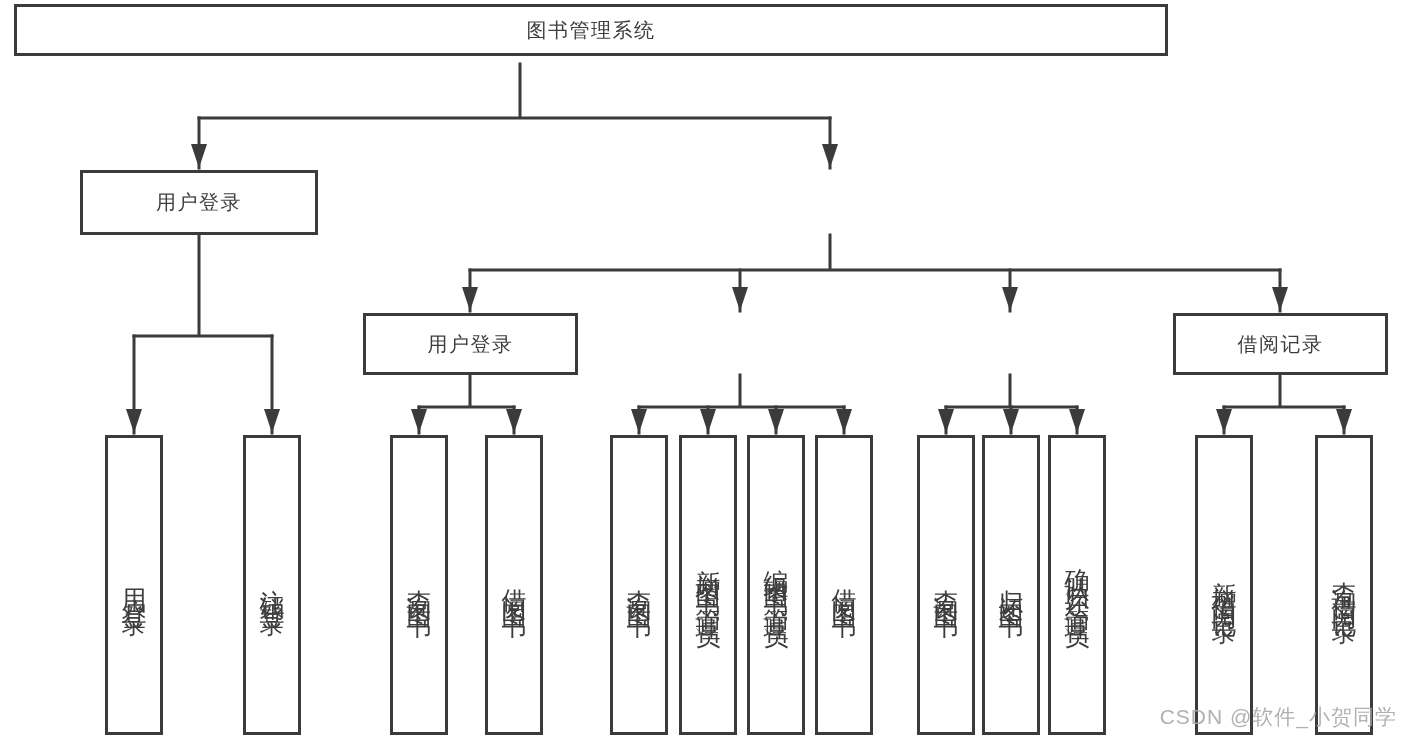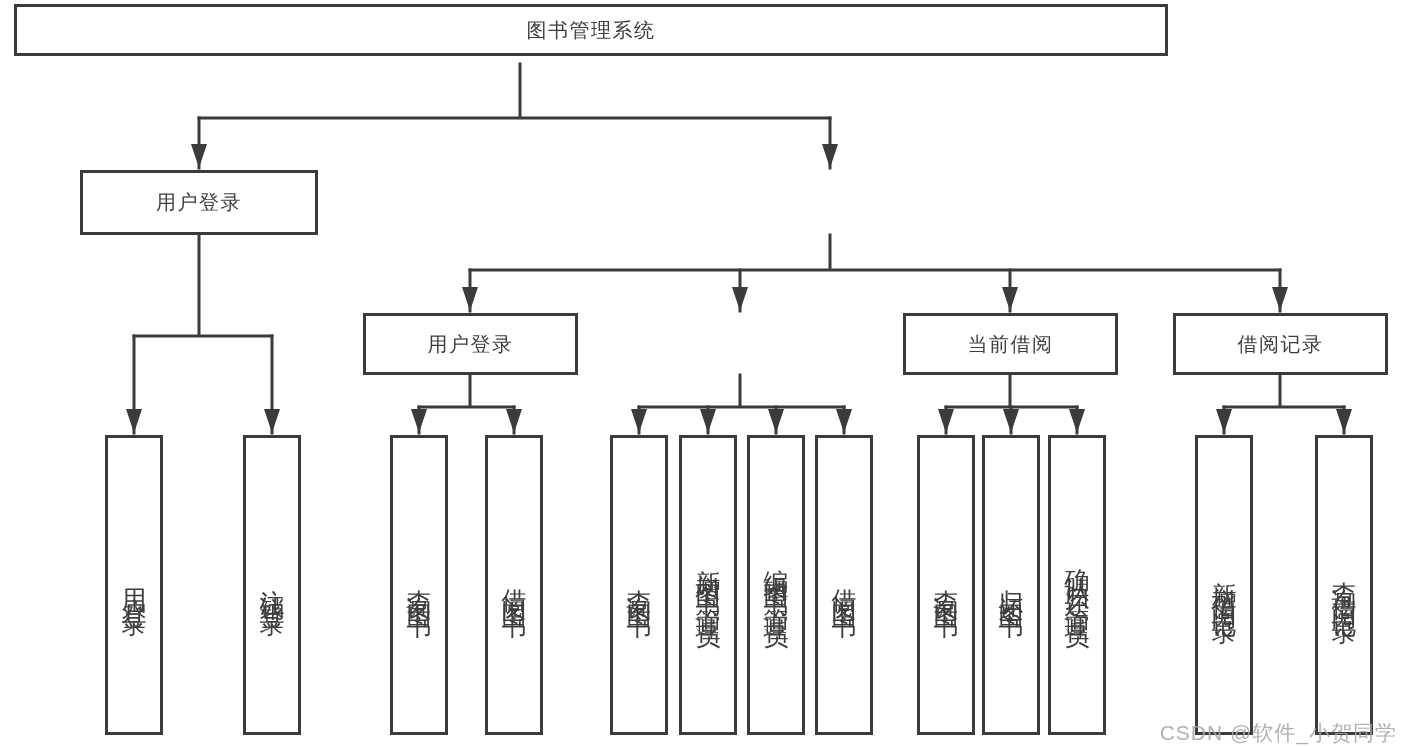--- a/index.html
+++ b/index.html
@@ -48,21 +48,21 @@
     writing-mode: vertical-rl;
     text-orientation: mixed;
     font-size: 25px;
     letter-spacing: 8px;
     line-height: 1;
     white-space: nowrap;
   }
   .watermark {
     position: absolute;
     right: 8px;
-    bottom: 0;
+    bottom: 16px;
     font-size: 21px;
     color: rgba(168, 168, 168, 0.9);
     letter-spacing: 1px;
     z-index: 3;
     white-space: nowrap;
   }
 </style>
 </head>
 <body>
 
@@ -113,23 +113,20 @@
     <span>图书管理系统</span>
   </div>
 
   <div class="box h" style="left:80px;top:170px;width:238px;height:65px">
     <span>用户登录</span>
   </div>
 
   <div class="box h" style="left:363px;top:313px;width:215px;height:62px">
     <span>用户登录</span>
   </div>
-  <div class="box h" style="left:903px;top:313px;width:215px;height:62px">
-    <span>当前借阅</span>
-  </div>
   <div class="box h" style="left:1173px;top:313px;width:215px;height:62px">
     <span>借阅记录</span>
   </div>
 
   <div class="box v" style="left:105px;top:435px;width:58px;height:300px">
     <span>用户登录</span>
   </div>
   <div class="box v" style="left:243px;top:435px;width:58px;height:300px">
     <span>注销登录</span>
   </div>

